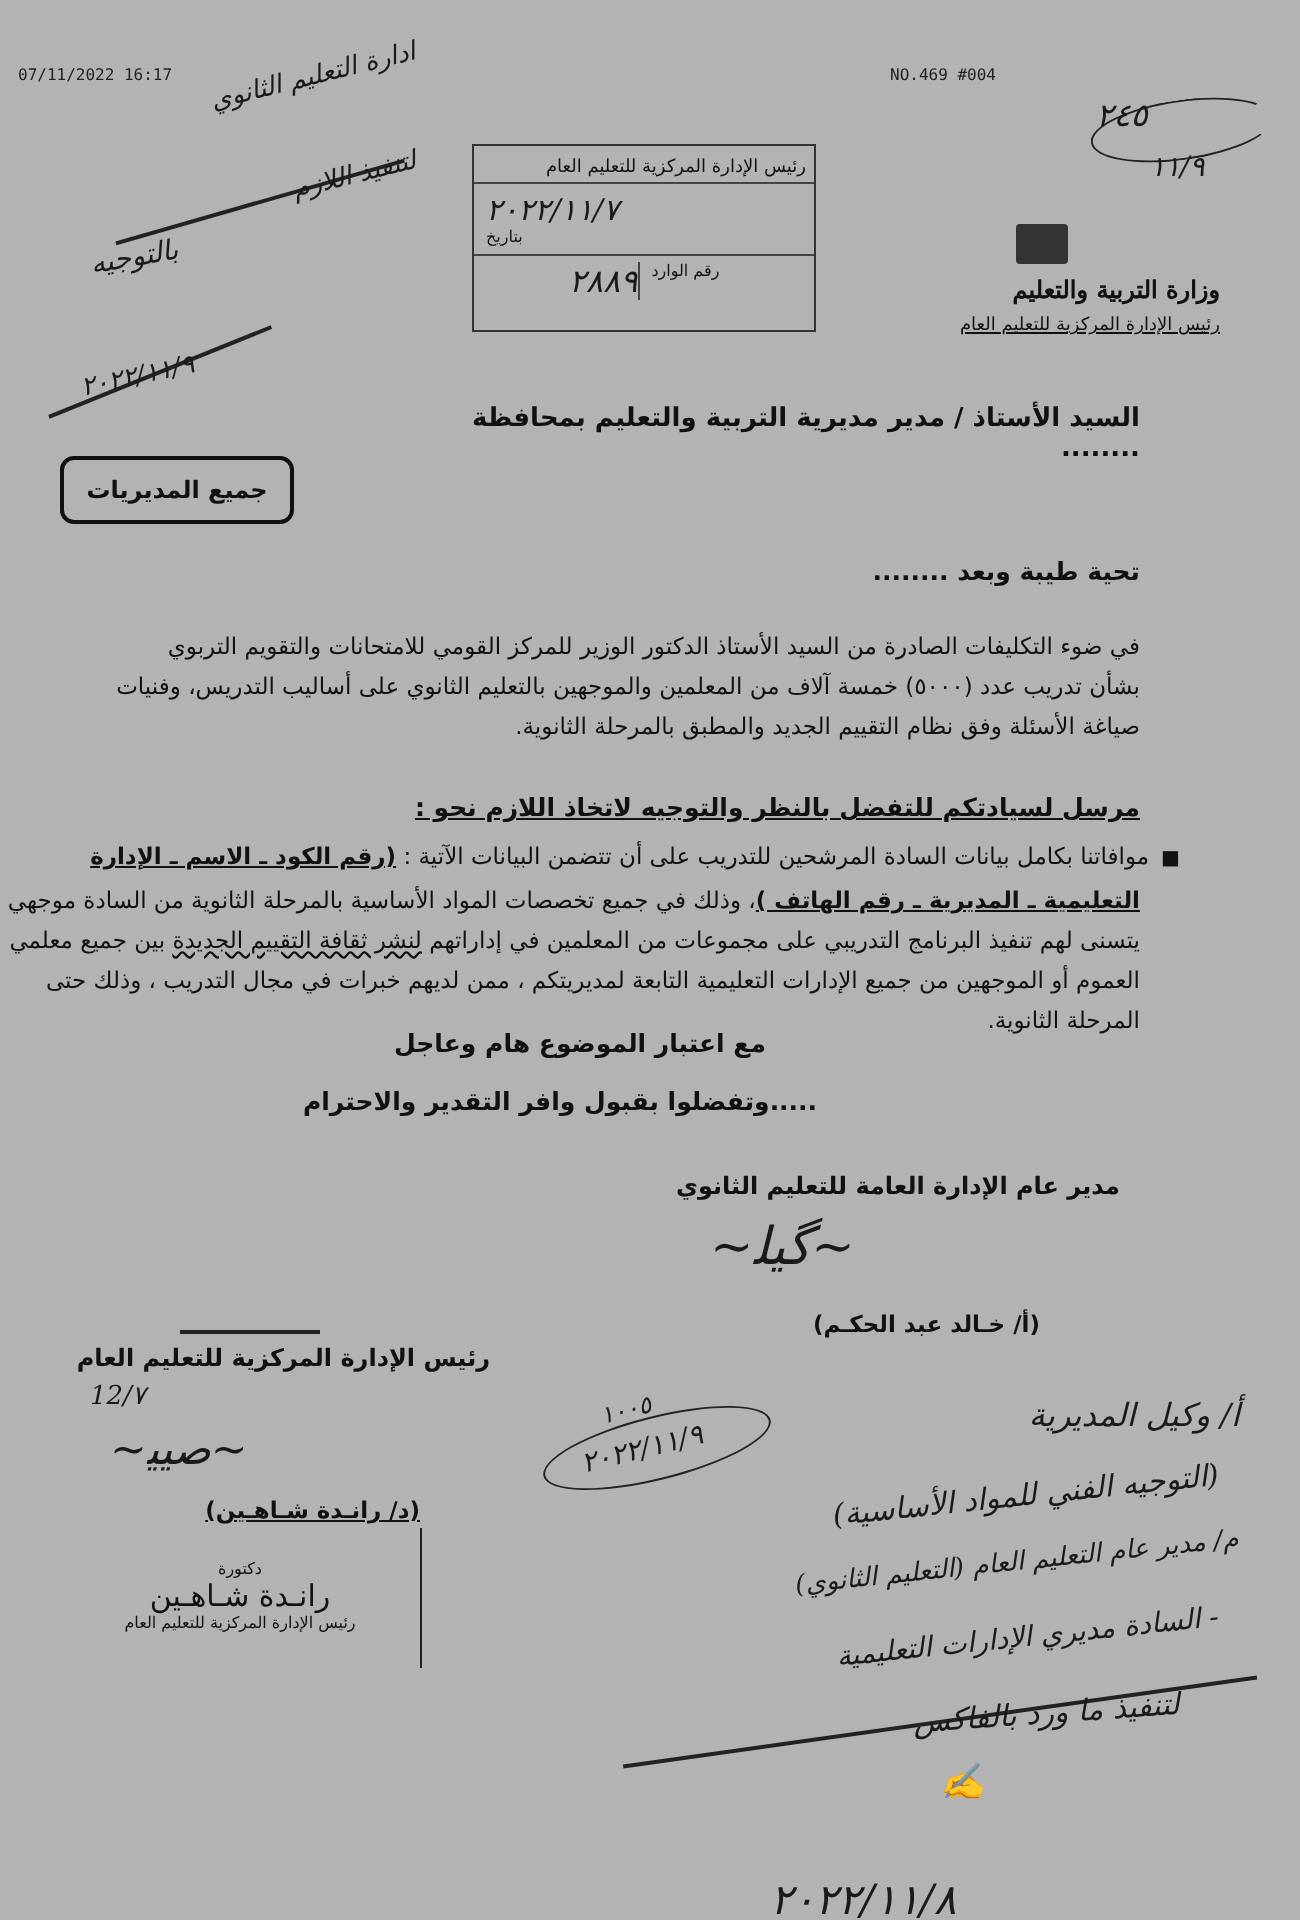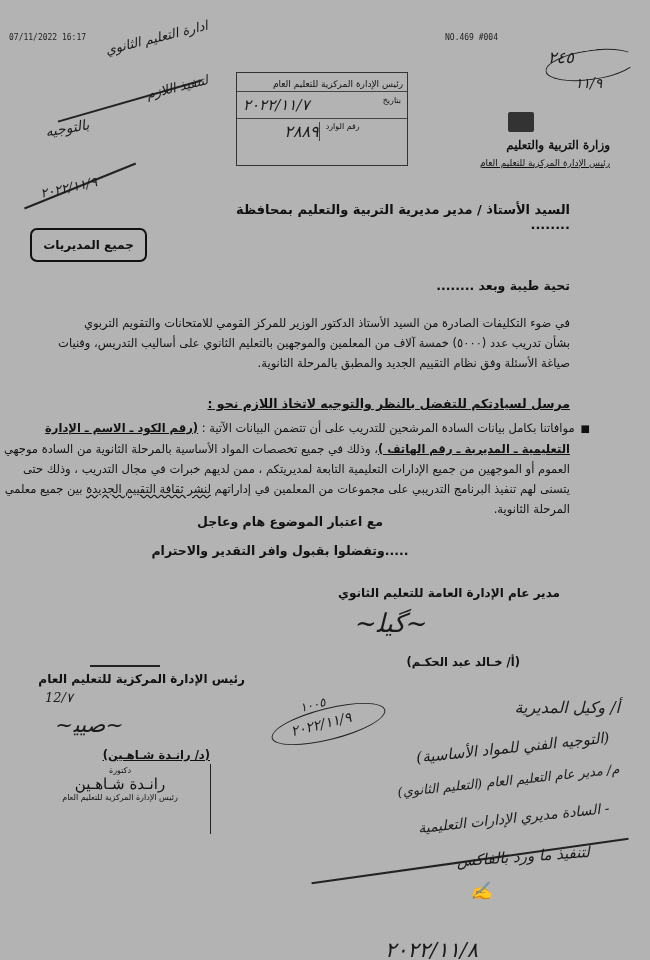--- a/index.html
+++ b/index.html
@@ -27,21 +27,21 @@
 <div class="abs hand" style="left:45px;top:120px;font-size:14px;transform:rotate(-10deg);">بالتوجيه</div>
 <div class="abs" style="left:20px;top:185px;width:120px;height:1.5px;background:#222;transform:rotate(-22deg);"></div>
 <div class="abs hand" style="left:40px;top:180px;font-size:13px;transform:rotate(-12deg);">٢٠٢٢/١١/٩</div>
 
 <div class="abs" style="left:545px;top:50px;width:90px;height:28px;border:1.5px solid #222;border-radius:50%;border-right-color:transparent;transform:rotate(-8deg);"></div>
 <div class="abs hand" style="left:548px;top:48px;font-size:16px;">٢٤٥</div>
 <div class="abs hand" style="left:575px;top:75px;font-size:14px;">١١/٩</div>
 
 <div class="abs stamp-box" style="left:236px;top:72px;width:170px;height:92px;">
   <div class="rtl" style="font-size:9px;padding:6px 4px 2px;border-bottom:1px solid #444;">رئيس الإدارة المركزية للتعليم العام</div>
-  <div style="display:flex;justify-content:space-between;padding:4px 6px;border-bottom:1px solid #444;">
+  <div style="display:flex;justify-content:space-between;padding:4px 6px;border-bottom:1px solid #444;flex-direction:column;">
     <span class="hand" style="font-size:15px;">٢٠٢٢/١١/٧</span>
     <span style="font-size:8px;">بتاريخ</span>
   </div>
   <div style="display:flex;justify-content:center;padding:3px 6px;">
     <span class="hand" style="font-size:16px;">٢٨٨٩</span>
     <span style="font-size:8px;border-left:1px solid #444;padding-left:6px;">رقم الوارد</span>
   </div>
 </div>
 
 <div class="abs" style="left:508px;top:112px;width:26px;height:20px;background:#333;border-radius:2px;"></div>
@@ -60,39 +60,39 @@
   <div>في ضوء التكليفات الصادرة من السيد الأستاذ الدكتور الوزير للمركز القومي للامتحانات والتقويم التربوي</div>
   <div>بشأن تدريب عدد (٥٠٠٠) خمسة آلاف من المعلمين والموجهين بالتعليم الثانوي على أساليب التدريس، وفنيات</div>
   <div>صياغة الأسئلة وفق نظام التقييم الجديد والمطبق بالمرحلة الثانوية.</div>
 </div>
 
 <div class="abs rtl bold u" style="left:150px;top:396px;width:420px;font-size:12.5px;">مرسل لسيادتكم للتفضل بالنظر والتوجيه لاتخاذ اللازم نحو :</div>
 
 <div class="abs rtl body-text" style="left:0px;top:418px;width:590px;">
   <div><span style="font-size:10px;margin-left:6px;">■</span><span>موافاتنا بكامل بيانات السادة المرشحين للتدريب على أن تتضمن البيانات الآتية : </span><span class="bold u">(رقم الكود ـ الاسم ـ الإدارة</span></div>
   <div style="padding-right:20px;"><span class="bold u">التعليمية ـ المديرية ـ رقم الهاتف )</span><span>، وذلك في جميع تخصصات المواد الأساسية بالمرحلة الثانوية من السادة موجهي</span></div>
+  <div style="padding-right:20px;"><span>يتسنى لهم تنفيذ البرنامج التدريبي على مجموعات من المعلمين في إداراتهم </span><span class="wavy">لنشر ثقافة التقييم الجديدة</span><span> بين جميع معلمي</span></div>
   <div style="padding-right:20px;">العموم أو الموجهين من جميع الإدارات التعليمية التابعة لمديريتكم ، ممن لديهم خبرات في مجال التدريب ، وذلك حتى</div>
-  <div style="padding-right:20px;"><span>يتسنى لهم تنفيذ البرنامج التدريبي على مجموعات من المعلمين في إداراتهم </span><span class="wavy">لنشر ثقافة التقييم الجديدة</span><span> بين جميع معلمي</span></div>
   <div style="padding-right:20px;">المرحلة الثانوية.</div>
 </div>
 
 <div class="abs bold" style="left:190px;top:514px;width:200px;text-align:center;font-size:12.5px;">مع اعتبار الموضوع هام وعاجل</div>
 <div class="abs bold" style="left:150px;top:543px;width:260px;text-align:center;font-size:12.5px;">وتفضلوا بقبول وافر التقدير والاحترام.....</div>
 
 <div class="abs rtl bold" style="left:330px;top:586px;width:230px;font-size:12px;">مدير عام الإدارة العامة للتعليم الثانوي</div>
 <div class="abs hand" style="left:355px;top:608px;font-size:26px;">~ﮔﻴﻠ~</div>
 <div class="abs rtl bold" style="left:380px;top:655px;width:140px;font-size:11.5px;">(أ/ خـالد عبد الحكـم)</div>
 
 <div class="abs" style="left:90px;top:665px;width:70px;height:1.5px;background:#222;"></div>
 <div class="abs rtl bold" style="left:30px;top:672px;width:215px;font-size:12px;">رئيس الإدارة المركزية للتعليم العام</div>
 <div class="abs hand" style="left:45px;top:690px;font-size:13px;">12/٧</div>
 <div class="abs hand" style="left:55px;top:712px;font-size:22px;">~ﺻﻴﻴ~</div>
 <div class="abs rtl bold u" style="left:60px;top:748px;width:150px;font-size:11.5px;">(د/ رانـدة شـاهـين)</div>
 <div class="abs" style="left:30px;top:764px;width:180px;height:70px;border-right:1.5px solid #222;">
-  <div style="text-align:center;font-size:8px;margin-top:2px;">دكتورة</div>
+  <div style="text-align:center;font-size:8px;margin-top:16px;">دكتورة</div>
   <div style="text-align:center;font-size:15px;font-family:'DejaVu Serif',serif;">رانـدة شـاهـين</div>
   <div style="text-align:center;font-size:8px;">رئيس الإدارة المركزية للتعليم العام</div>
 </div>
 
 <div class="abs" style="left:270px;top:708px;width:115px;height:30px;border:1.5px solid #222;border-radius:50%;transform:rotate(-14deg);"></div>
 <div class="abs hand" style="left:300px;top:698px;font-size:12px;transform:rotate(-14deg);">١٠٠٥</div>
 <div class="abs hand" style="left:290px;top:716px;font-size:14px;transform:rotate(-14deg);">٢٠٢٢/١١/٩</div>
 
 <div class="abs hand rtl" style="left:420px;top:698px;width:200px;font-size:16px;">أ/ وكيل المديرية</div>
 <div class="abs hand rtl" style="left:350px;top:742px;width:260px;font-size:15px;transform:rotate(-6deg);">(التوجيه الفني للمواد الأساسية)</div>

